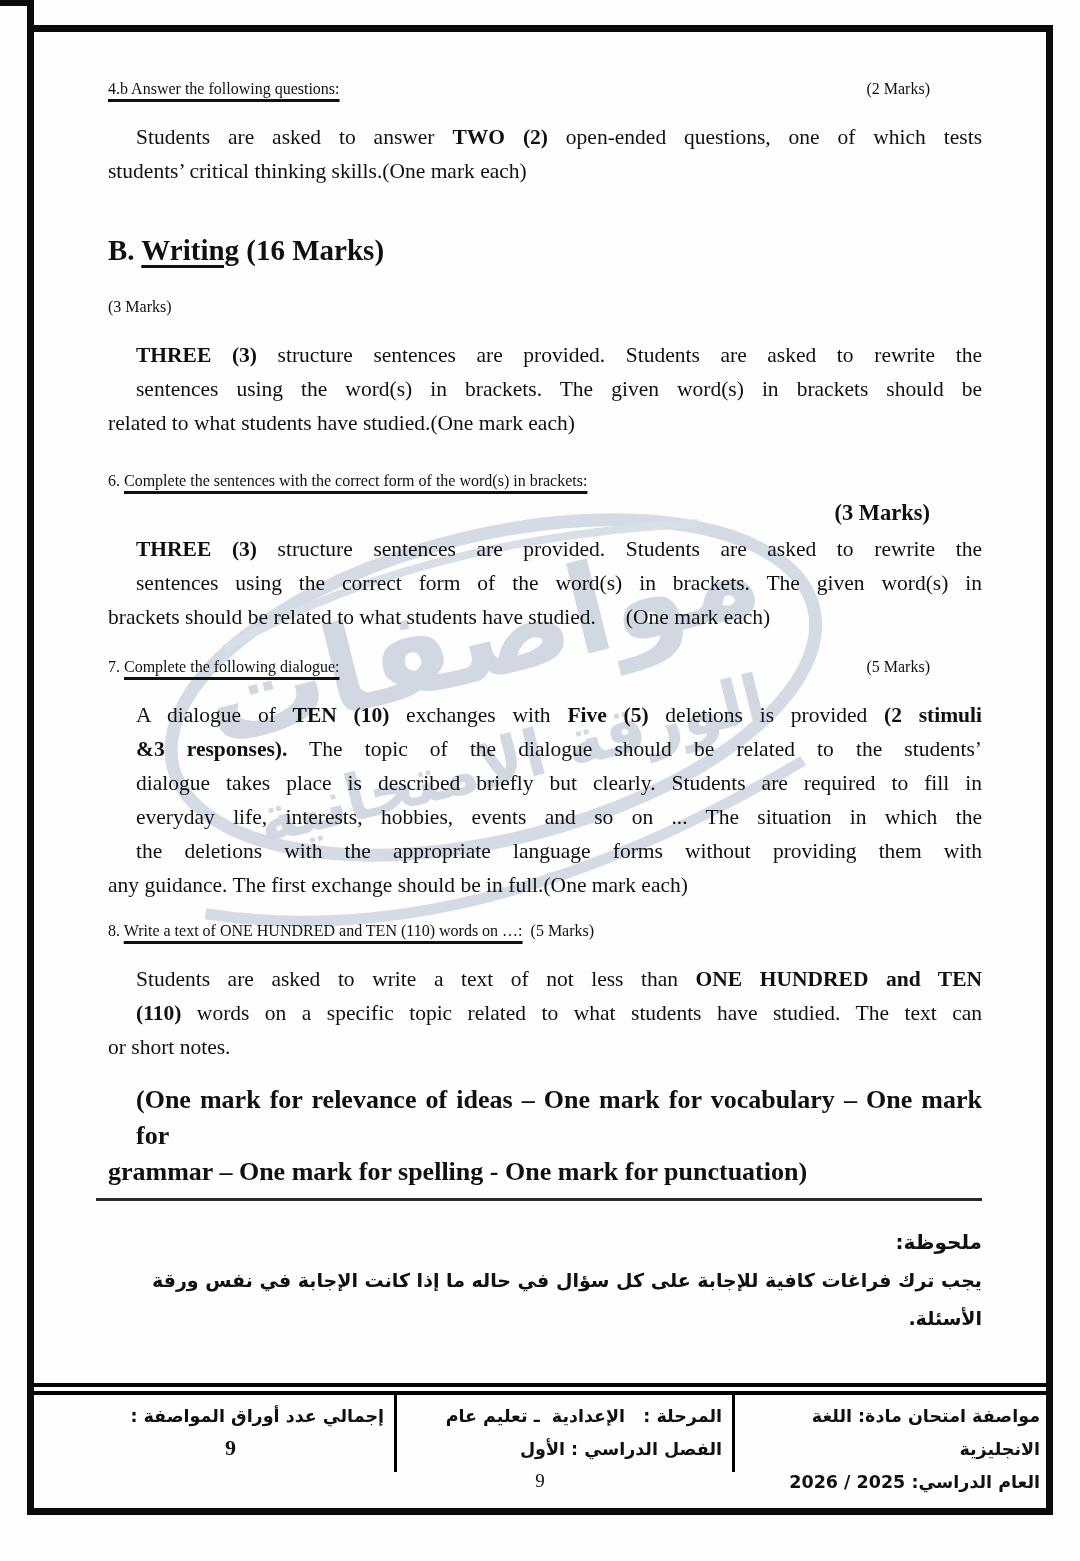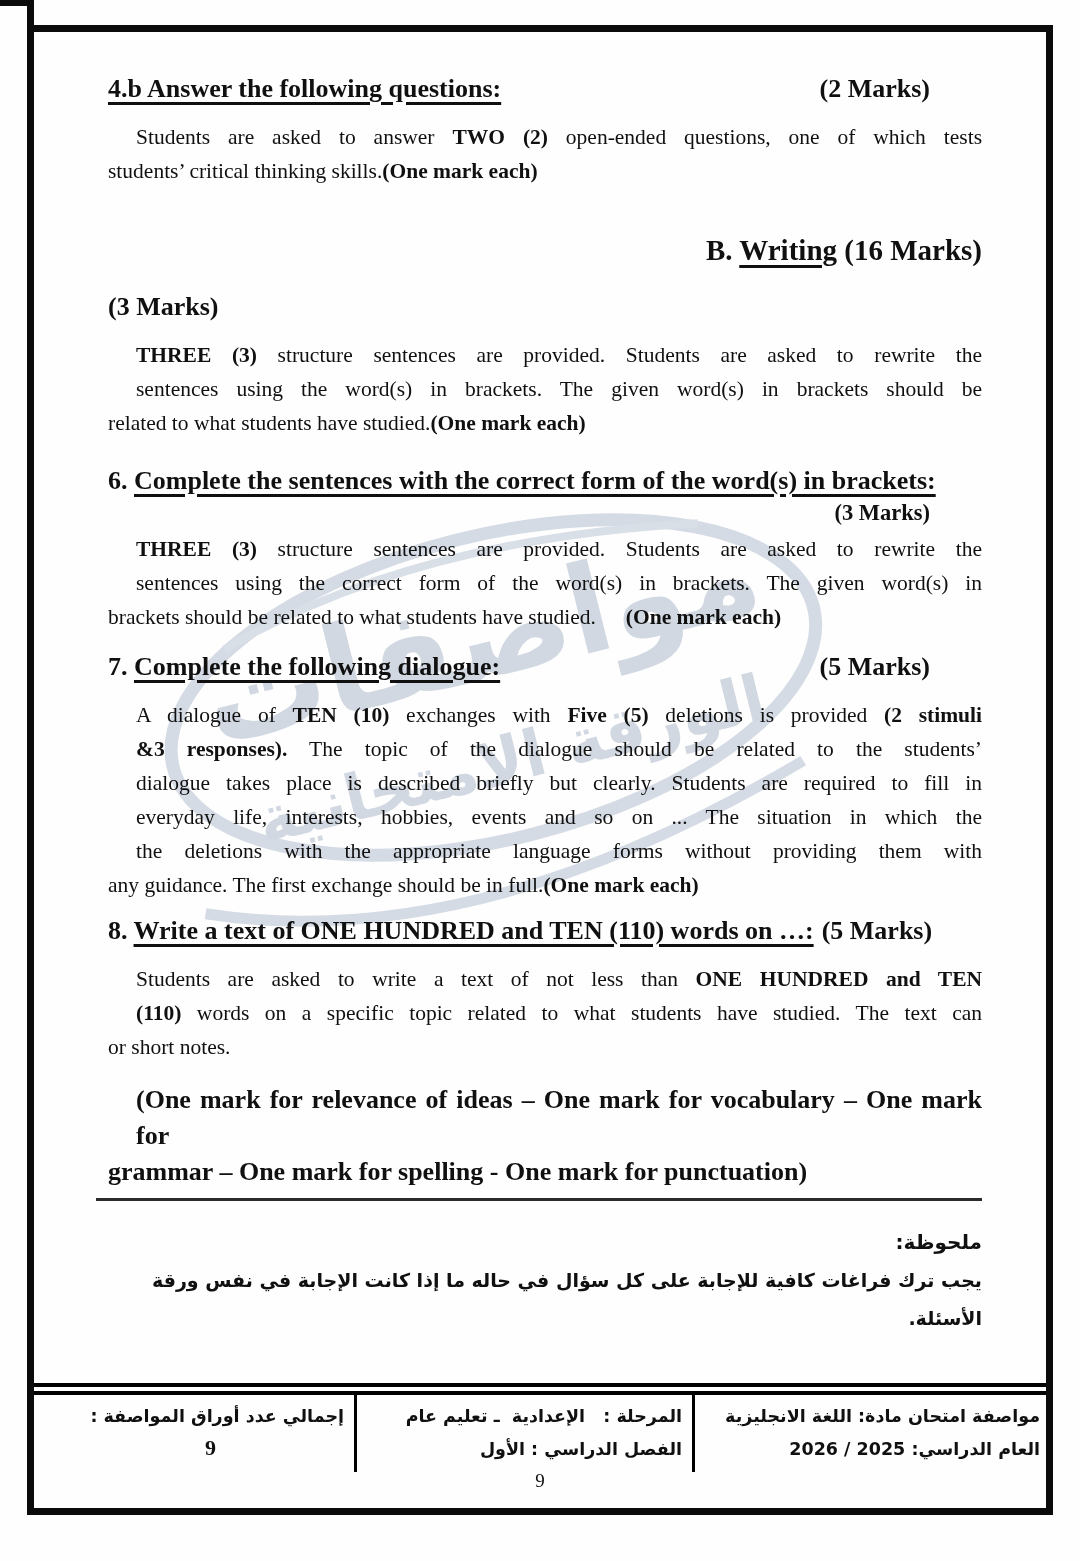--- a/index.html
+++ b/index.html
@@ -16,35 +16,35 @@
   .frame-left-ext { position:absolute; left:27px; top:0; width:7px; height:27px; background:#0b0b0b; z-index:2; }
   .frame-top-stub { position:absolute; left:0; top:0; width:30px; height:6px; background:#0b0b0b; z-index:2; }
 
   
   .watermark { position:absolute; left:125px; top:465px; width:745px; height:475px; z-index:0; }
 
   
   .content { position:absolute; left:108px; top:74px; width:874px; z-index:1; }
 
   .heading-row { display:flex; justify-content:space-between; align-items:flex-end;
-    font-weight:bold; font-size:26px; line-height:30px; }
+    font-weight:normal; font-size:16px; line-height:30px; }
   .h-left { white-space:nowrap; }
   .ul { text-decoration:underline; text-decoration-thickness:2.5px; text-underline-offset:5px; }
   .marks-right { white-space:nowrap; padding-right:52px; }
   .marks-after { margin-left:8px; }
   .marks-below { font-weight:bold; font-size:22.5px; line-height:34px; text-align:right; padding-right:52px; }
 
-  .main-title { text-align:right; font-weight:bold; font-size:29px; line-height:40px; margin:42px 0 22px; }
+  .main-title { text-align:left; font-weight:bold; font-size:29px; line-height:40px; margin:42px 0 22px; }
   .main-title .ul { text-decoration-thickness:3px; }
 
   .para { font-size:21.5px; line-height:34px; margin-top:16px; }
   .para.tight { margin-top:2px; }
   .jline { text-align:justify; text-align-last:justify;margin-left:28px; }
   .tail-right { display:flex; }
-  .tail-right .note, .tail-inline .note { font-weight:bold; }
+  .tail-right .note, .tail-inline .note { font-weight:normal; }
   .tail-right .note { padding-right:50px; }
   .tail-inline .note { margin-left:30px; }
 
   .sec-6 { margin-top:26px; }
   .sec-7 { margin-top:18px; }
   .sec-8 { margin-top:14px; }
 
   .criteria { font-weight:bold; font-size:26px; line-height:36px; margin-top:18px; }
   .rule { border-top:3px solid #2b2b2b; margin-top:8px; margin-left:-12px; }
 
@@ -52,21 +52,21 @@
     font-family:"DejaVu Sans",sans-serif; font-weight:bold;
     font-size:20px; line-height:38px; margin-top:22px; }
   .note-ar .nb { font-size:19px; }
 
   
   .f-table { position:absolute; left:34px; right:34px; top:1383px;
     border-top:12px double #000; display:flex; z-index:1;
     direction:rtl; font-family:"DejaVu Sans",sans-serif; font-weight:bold;
     font-size:17.5px; line-height:33px; }
   .f-col { box-sizing:border-box; height:77px; padding-top:5px; }
-  .f-col.subject { width:354px; border-left:3px solid #000; padding-left:8px; padding-right:6px; text-align:right; }
+  .f-col.subject { width:314px; border-left:3px solid #000; padding-left:8px; padding-right:6px; text-align:right; }
   .f-col.stage { width:338px; border-left:3px solid #000; padding-left:8px; padding-right:10px; text-align:right; }
   .f-col.pages { flex:1; padding-right:10px; text-align:right;margin-left:43px; }
   .f-col.pages .value { text-align:center; direction:ltr;
     font-family:"Liberation Serif",serif; font-size:22px; line-height:30px; }
   .f-pagenum { position:absolute; left:0; right:0; top:1470px; text-align:center;
     font-size:19px; z-index:1; }
 </style>
 </head>
 <body>
 

